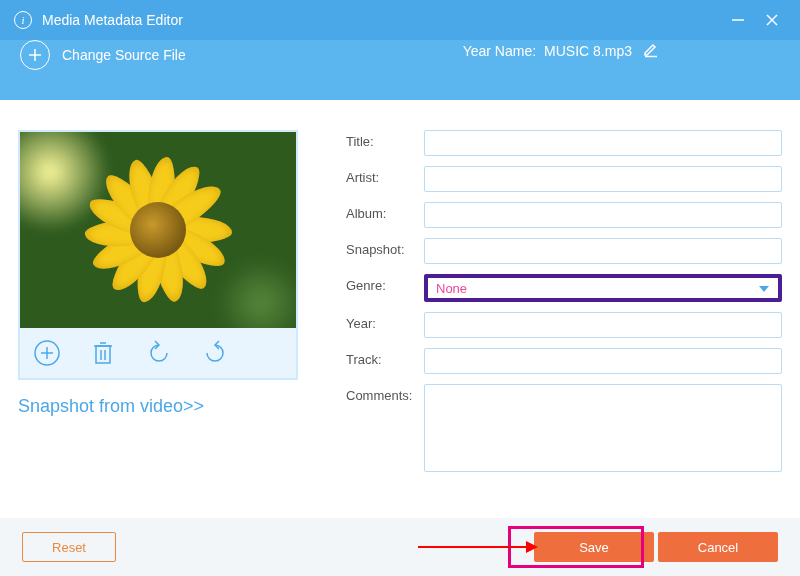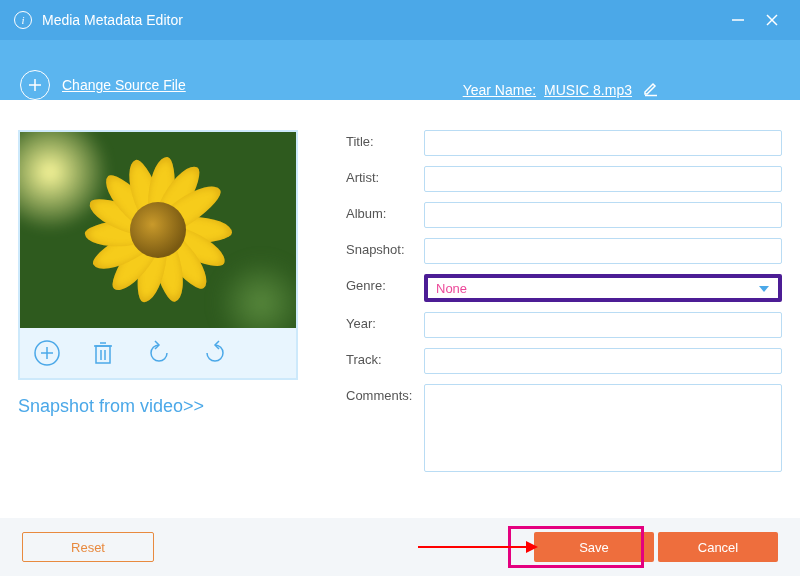--- a/index.html
+++ b/index.html
@@ -17,23 +17,22 @@
   }
   .titlebar .spacer { flex: 1; }
   .titlebar .win-btn {
     width: 28px; height: 28px; display: inline-flex; align-items: center; justify-content: center;
     cursor: pointer; margin-left: 6px;
   }
   .titlebar .win-btn svg { stroke: #fff; stroke-width: 1.5; fill: none; }
 
   .toolbar {
     height: 60px; background: #5bb5ef; color: #fff;
-    display: flex; align-items: flex-end; padding: 0 20px;
+    display: flex; align-items: flex-start; padding: 0 20px;
     font-size: 14px;
-    text-decoration: underline;
   }
   .change-src {
     display: flex; align-items: center; cursor: pointer;
   }
   .plus-circle {
     width: 30px; height: 30px; border: 1.5px solid #fff; border-radius: 50%;
     display: inline-flex; align-items: center; justify-content: center;
     margin-right: 12px;
   }
   .plus-circle svg { stroke: #fff; stroke-width: 1.5; }
@@ -110,21 +109,21 @@
     background: #f3f6f9; display: flex; align-items: center;
     padding: 0 22px;
   }
   .btn {
     height: 30px; padding: 0 24px; border-radius: 2px; font-size: 13px;
     cursor: pointer; display: inline-flex; align-items: center; justify-content: center;
     border: none;
   }
   .btn-reset {
     border: 1px solid #e88a3f; color: #e88a3f; background: transparent;
-    width: 132px;
+    width: 94px;
   }
   .footer .spacer { flex: 1; }
   .btn-save {
     background: #ee6e3d; color: #fff; width: 120px; margin-right: 4px;
   }
   .btn-cancel {
     background: #ee6e3d; color: #fff; width: 120px;
   }
   .highlight-box {
     position: absolute; border: 3px solid #e4007f;

